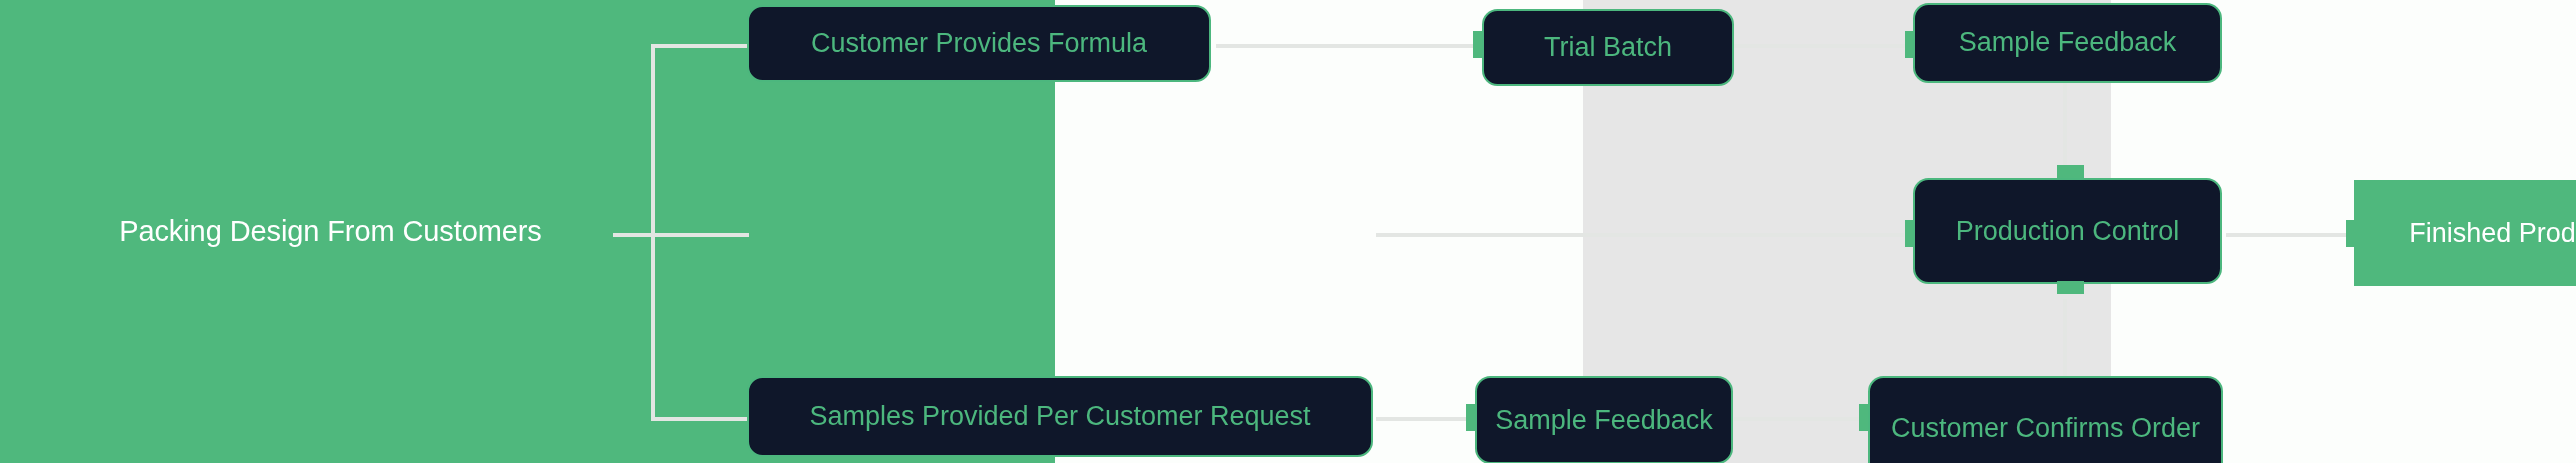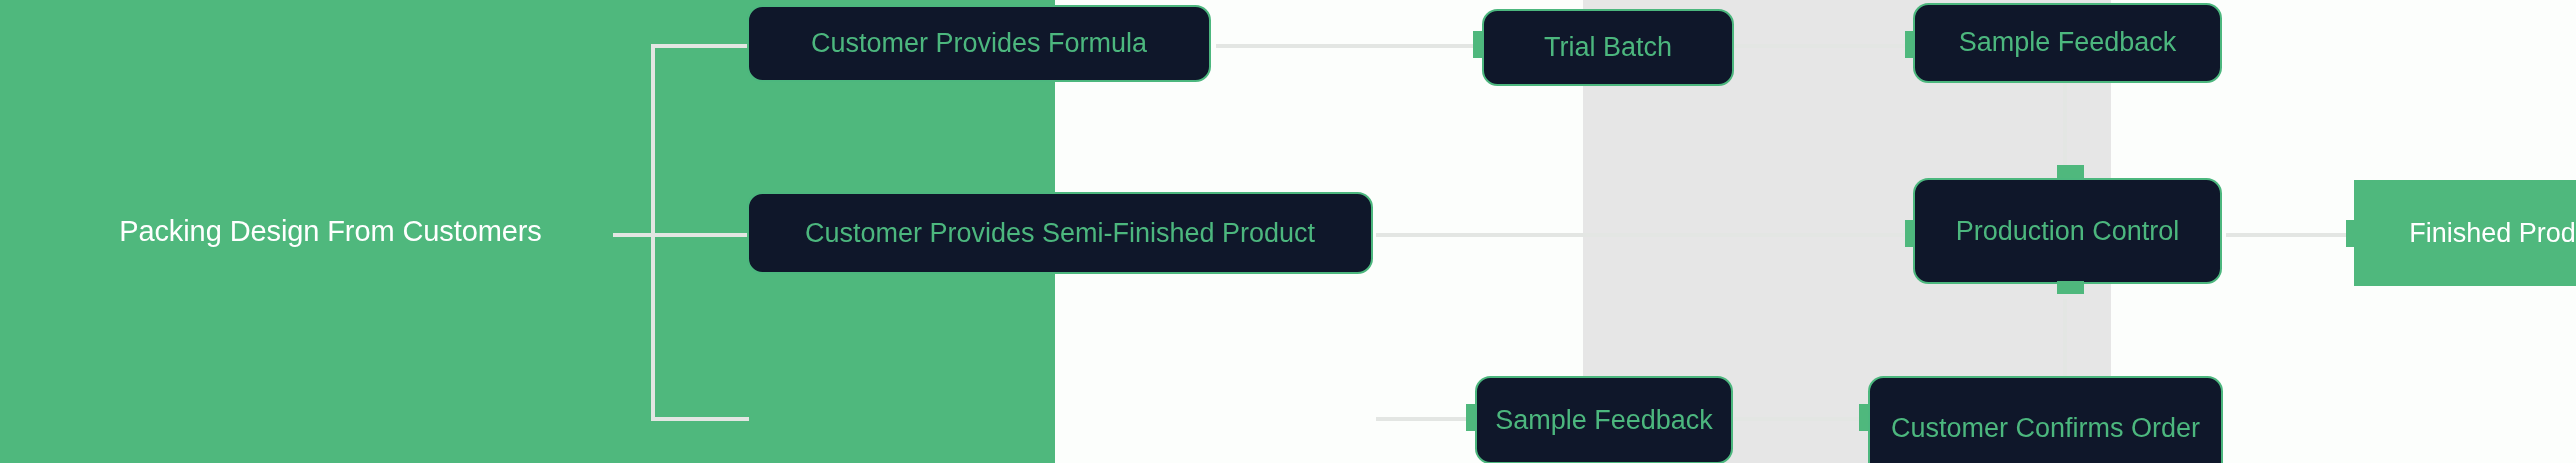--- a/index.html
+++ b/index.html
@@ -104,36 +104,36 @@
   <div class="handle" style="left:1473px;top:31px;"></div>
   <div class="node" style="left:1482px;top:9px;width:252px;height:77px;">
     <span>Trial Batch</span>
   </div>
 
   <div class="handle" style="left:1905px;top:31px;"></div>
   <div class="node" style="left:1913px;top:2.6px;width:309px;height:80px;">
     <span>Sample Feedback</span>
   </div>
 
-  <div class="node" style="left:747px;top:192px;width:626px;height:82px;">
-    <span>Customer Provides Semi-Finished Product</span>
-  </div>
 
   <div class="handle-v" style="left:2057px;top:165px;"></div>
   <div class="handle" style="left:1905px;top:220px;"></div>
   <div class="node" style="left:1913px;top:178px;width:309px;height:106px;">
     <span>Production Control</span>
   </div>
   <div class="handle-v" style="left:2057px;top:281px;"></div>
 
   <div class="handle" style="left:2346px;top:220px;"></div>
   <div class="node-final" style="left:2354px;top:180px;width:313px;height:106px;">
     <span>Finished Product</span>
   </div>
 
+  <div class="node" style="left:747px;top:376px;width:626px;height:81px;">
+    <span>Samples Provided Per Customer Request</span>
+  </div>
 
   <div class="handle" style="left:1466px;top:404px;"></div>
   <div class="node" style="left:1475px;top:376px;width:258px;height:88px;">
     <span>Sample Feedback</span>
   </div>
 
   <div class="handle" style="left:1859px;top:404px;"></div>
   <div class="node" style="left:1868px;top:376px;width:355px;height:104px;">
     <span>Customer Confirms Order</span>
   </div>

